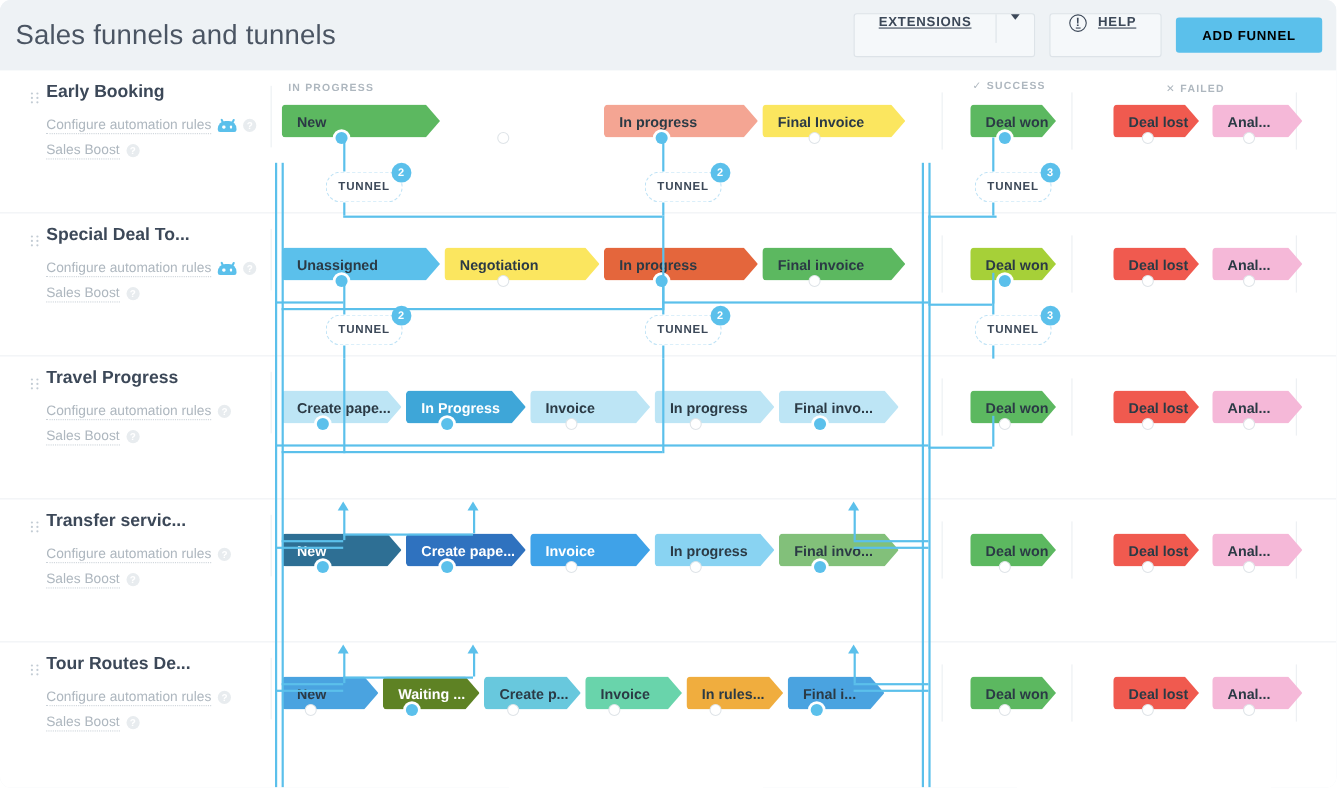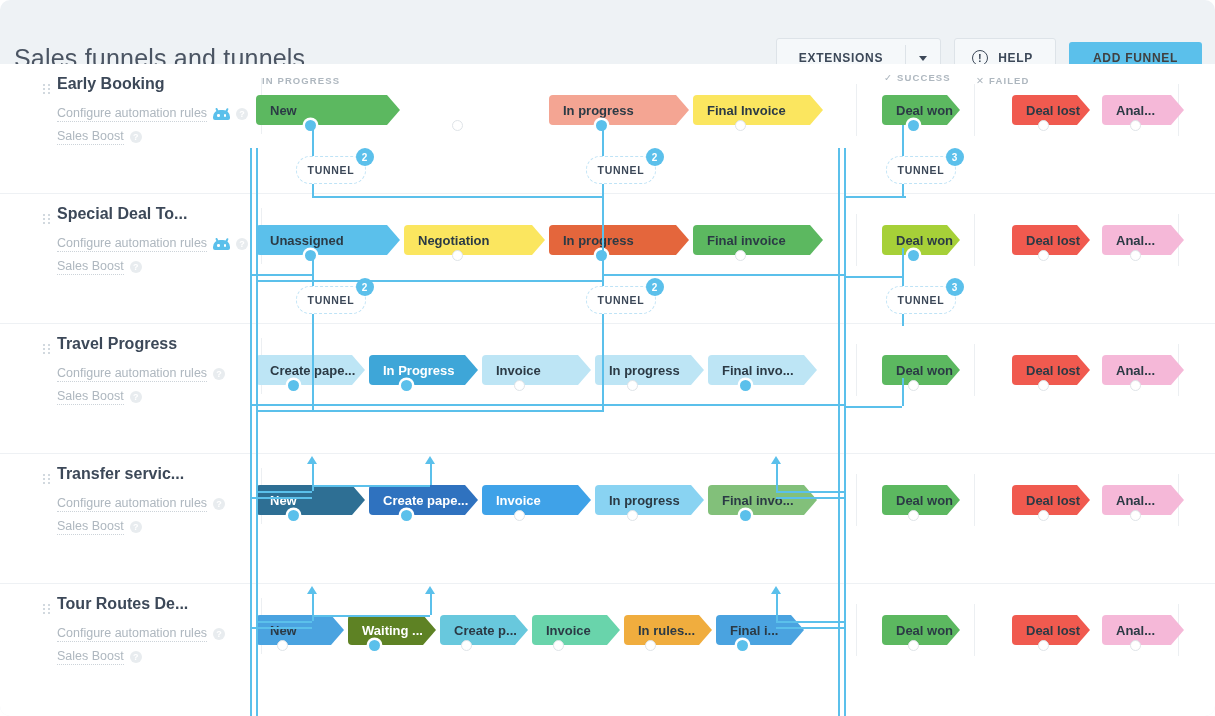--- a/index.html
+++ b/index.html
@@ -13,62 +13,63 @@
     position:relative; width:1215px; height:716px;
     background:#eef2f5;
     border-radius:10px;
     overflow:hidden;
   }
 
   
   .header {
     position:absolute; left:0; top:0; width:1215px; height:64px;
     background:#eef2f5;
-    display:flex; align-items:center;margin-top:26px;
+    display:flex; align-items:center;
   }
   .page-title {
     margin-left:14px;
     font-size:25px; font-weight:400; color:#4b5563; letter-spacing:.2px;
   }
   .hdr-right {
     position:absolute; right:13px; top:12px;
     display:flex; align-items:center; gap:13px;
   }
   .btn {
-    height:40px; display:flex; align-items:center;
+    height:40px; display:flex; align-items:flex-start;
     background:#f5f8fa; border:1px solid #dde3e8; border-radius:3px;
     font-size:12px; font-weight:bold; color:#3c4858; letter-spacing:.7px;
     cursor:pointer;
+    text-decoration:underline;
   }
   .btn-ext-label { padding:0 22px; }
   .btn-split { width:1px; height:26px; background:#dde3e8; }
   .btn-caret { width:34px; display:flex; align-items:center; justify-content:center; }
   .caret { width:0;height:0;border-left:4px solid transparent;border-right:4px solid transparent;border-top:5px solid #3c4858; }
   .btn-help { padding:0 22px 0 17px; gap:10px; }
   .info-ic { width:16px;height:16px;border:1.6px solid #3c4858;border-radius:50%;
     display:flex;align-items:center;justify-content:center;font-size:11px;font-weight:bold;line-height:1; }
   .btn-add {
     height:32px; background:#5bc0eb; border:none; border-radius:3px;
-    color:#404040; font-size:12px; font-weight:bold; letter-spacing:.7px;
+    color:#000000; font-size:12px; font-weight:bold; letter-spacing:.7px;
     padding:0 24px; display:flex; align-items:center; cursor:pointer;
   }
 
   
   .board {
     position:absolute; left:0; top:64px; width:1215px; height:652px;
     background:#ffffff; overflow:hidden;
   }
   .row {
     position:absolute; left:0; width:1215px; height:130px;
     border-bottom:1px solid #eef1f4;
   }
   .row.last { border-bottom:none; }
 
   
-  .side { position:absolute; left:33px; top:0; width:228px; height:122px; }
+  .side { position:absolute; left:18px; top:0; width:228px; height:122px; }
   .grip { position:absolute; left:10px; top:20px; width:7px; height:11px;
     display:grid; grid-template-columns:2px 2px; grid-template-rows:2px 2px 2px;
     gap:2px 3px; }
   .grip i { background:#c3ccd4; border-radius:50%; display:block; width:2px;height:2px;}
   .fname { position:absolute; left:24px; top:11px; font-size:16px; font-weight:bold; color:#3c4858; }
   .srow { position:absolute; left:24px; display:flex; align-items:center; gap:6px; }
   .srow .lbl { font-size:12.5px; color:#aeb7bf; border-bottom:1px dotted #ccd3d9; padding-bottom:1px; }
   .qm { width:12px;height:12px;border-radius:50%;background:#e8ecef;color:#fff;
     font-size:9px;line-height:12px;text-align:center;font-weight:bold; }
   .robot { width:17px; height:12px; position:relative; }
@@ -192,21 +193,21 @@
           <div class="dot on" style="left: 908px; top: 56px;"></div>
           <div class="stage" style="left: 1012px; top: 31px; width: 78px; background: rgb(240, 90, 79);">Deal lost</div>
           <div class="dot off" style="left: 1038px; top: 56px;"></div>
           <div class="stage" style="left: 1102px; top: 31px; width: 82px; background: rgb(245, 184, 216);">Anal...</div>
           <div class="dot off" style="left: 1130px; top: 56px;"></div>
           <div class="tunnel" style="left: 296px; top: 92px;">TUNNEL<span class="tbadge">2</span></div>
           <div class="tunnel" style="left: 586px; top: 92px;">TUNNEL<span class="tbadge">2</span></div>
           <div class="tunnel" style="left: 886px; top: 92px;">TUNNEL<span class="tbadge">3</span></div>
           <div class="colhdr" style="left: 262px; top: 11px;"><span>IN PROGRESS</span></div>
           <div class="colhdr" style="left: 884px; top: 8px;"><span class="tk">✓</span><span>SUCCESS</span></div>
-          <div class="colhdr" style="left: 976px; top: 11px;"><span class="tk">✕</span><span>FAILED</span></div>
+          <div class="colhdr" style="left: 1060px; top: 11px;"><span class="tk">✕</span><span>FAILED</span></div>
         </div>
         <div class="row" style="top: 130px;">
           <div class="side">
             <div class="grip">
               <i></i>
               <i></i>
               <i></i>
               <i></i>
               <i></i>
               <i></i>

